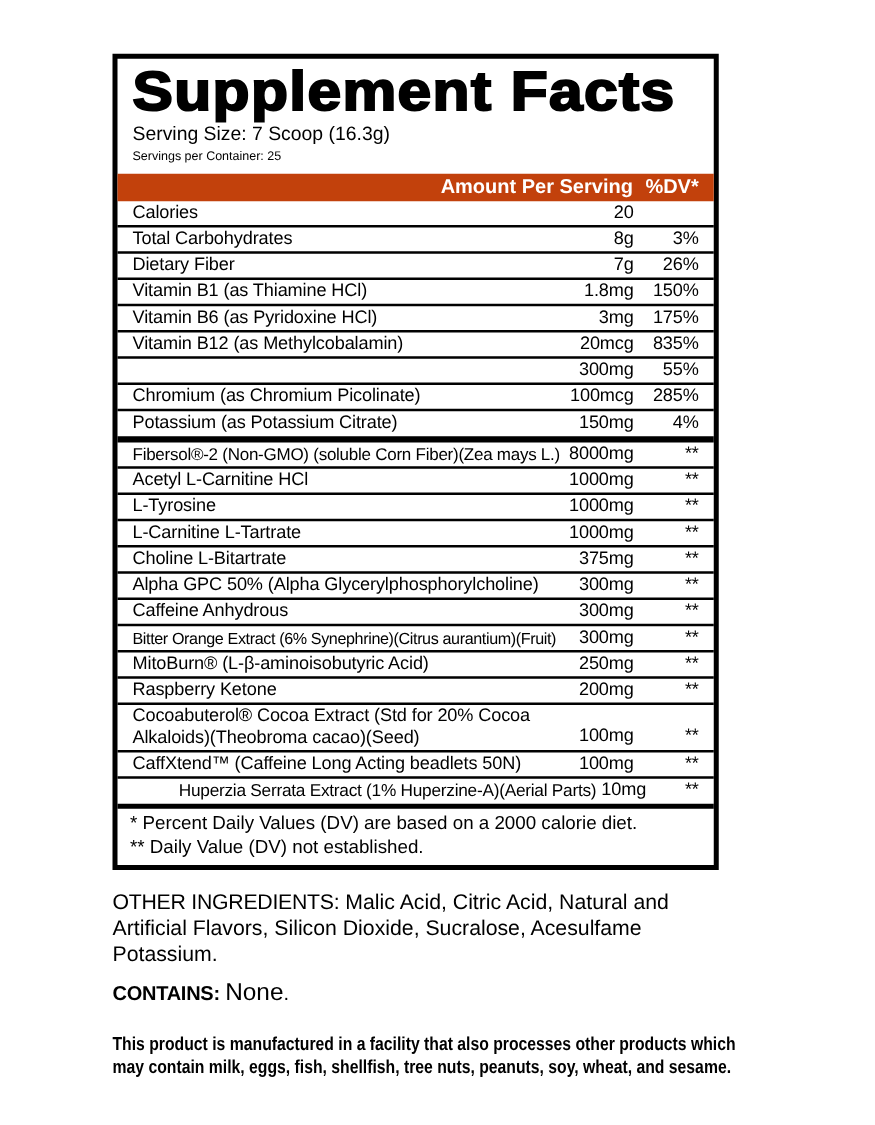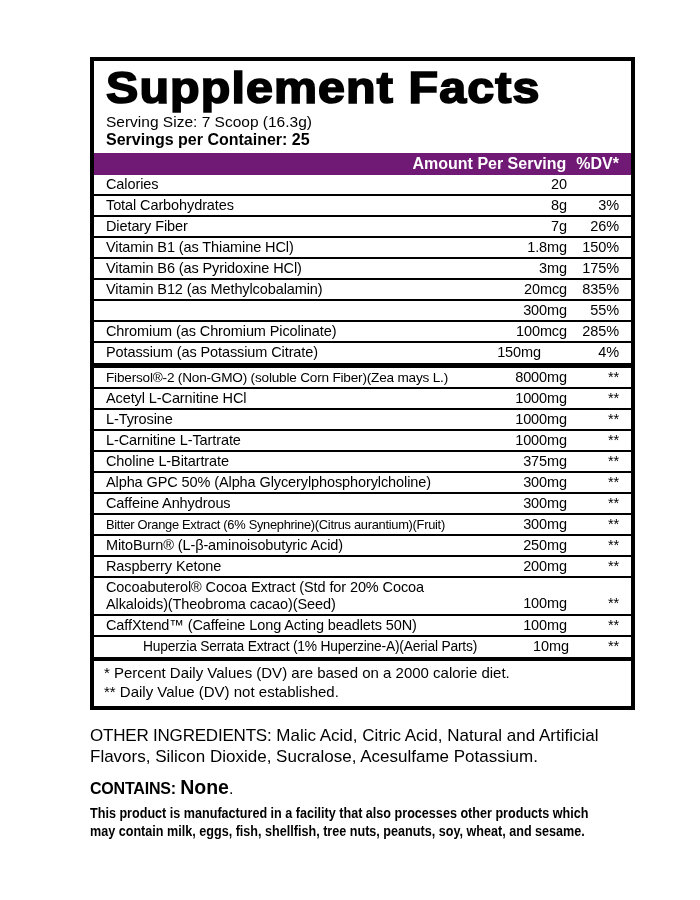--- a/index.html
+++ b/index.html
@@ -1,63 +1,63 @@
 <!DOCTYPE html>
 <html><head>
 <meta charset="utf-8">
 <style>
   * { margin:0; padding:0; box-sizing:border-box; }
   html,body { width:700px; height:900px; background:#fff; color:#000;
     font-family:"Liberation Sans","DejaVu Sans",sans-serif; }
   body { position:relative; overflow:hidden; }
 
-  .label-wrap { position:absolute; left:90px; top:57px; width:545px; }
+  .label-wrap { position:absolute; left:90px; top:43px; width:485px; }
   .facts-box { border:4px solid #000; background:#fff; }
 
   .title-block { padding:5px 12px 3px 12px; }
   .sf-title { display:inline-block; font-size:44px; line-height:44px; font-weight:bold;
     letter-spacing:1px; -webkit-text-stroke:1.7px #000; white-space:nowrap;
     transform:scaleX(1.10); transform-origin:left center; }
   .serving-size { font-size:15.5px; line-height:18px; margin-top:3px; }
-  .servings-per { font-size:16px; line-height:17px; font-weight:bold; padding-bottom:2px; }
-
-  .col-header { background:#701a75; color:#fff; height:22px; display:flex;
+  .servings-per { font-size:10px; line-height:17px; font-weight:normal; padding-bottom:2px; }
+
+  .col-header { background:#c2410c; color:#fff; height:22px; display:flex;
     align-items:center; justify-content:flex-end; gap:10px; padding-right:12px;
     font-weight:bold; font-size:16px; }
 
   .row { display:flex; align-items:flex-start; padding:1px 0 1px 12px;
     border-bottom:2.5px solid #000; min-height:20px; font-size:14.5px;
     line-height:17px; letter-spacing:-0.1px; }
   .f-name { white-space:nowrap; }
   .spacer { flex:1; min-width:4px; }
   .f-amount { white-space:nowrap; text-align:right; }
   .f-dv { width:64px; text-align:right; padding-right:12px; white-space:nowrap; }
 
-  .rows-section .row:last-of-type { border-bottom:none;gap:26px; }
+  .rows-section .row:last-of-type { border-bottom:none; }
   .section-divider { height:5px; background:#000; }
 
   
   .ing-rows .row:nth-of-type(1) .f-name { font-size:13.6px; letter-spacing:-0.2px; }
   .ing-rows .row:nth-of-type(8) .f-name { font-size:12.9px; letter-spacing:-0.3px; }
   .ing-rows .row:nth-of-type(13) .f-name { font-size:13.8px; letter-spacing:-0.2px;margin-left:37px; }
   .ing-rows .row:nth-of-type(11) { align-items:flex-end; }
   .ing-rows .row:nth-of-type(11) .f-name { white-space:normal; max-width:345px; line-height:17px; }
   .ing-rows .row:nth-of-type(11) .f-amount,
   .ing-rows .row:nth-of-type(11) .f-dv { padding-bottom:1px; }
 
   .footnote-box { border-top:4px solid #000; padding:3px 10px 5px 10px;
     font-size:15px; line-height:18.5px; }
 
   .below-box { margin-top:15px; }
   .other-ing { font-size:17px; line-height:21px; }
   .other-ing .lbl { font-weight:normal; letter-spacing:-0.2px; }
   .contains-line { margin-top:9px; font-size:16px; }
   .contains-line .lbl { font-weight:bold; letter-spacing:-0.2px; }
-  .contains-line .val { font-weight:bold; font-size:19.5px; }
-  .allergen { margin-top:5px; }
+  .contains-line .val { font-weight:normal; font-size:19.5px; }
+  .allergen { margin-top:21px; }
   .allergen-inner { display:inline-block; width:622px; font-weight:bold;
     font-size:15px; line-height:17.5px; transform:scaleX(0.84);
     transform-origin:left top; }
 </style>
 </head>
 <body>
 
 <div class="label-wrap">
   <div class="facts-box">
 

